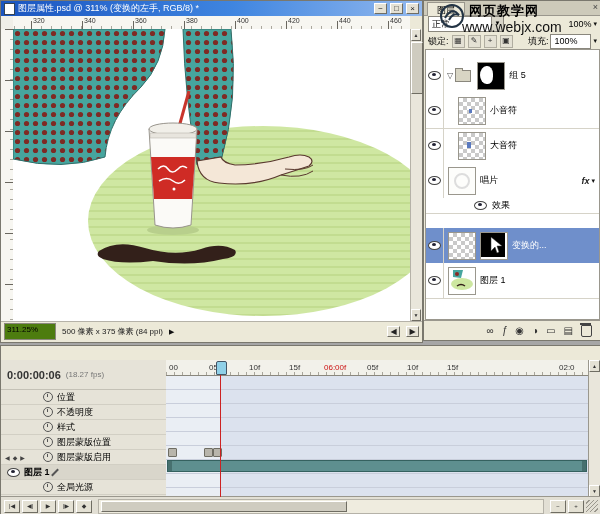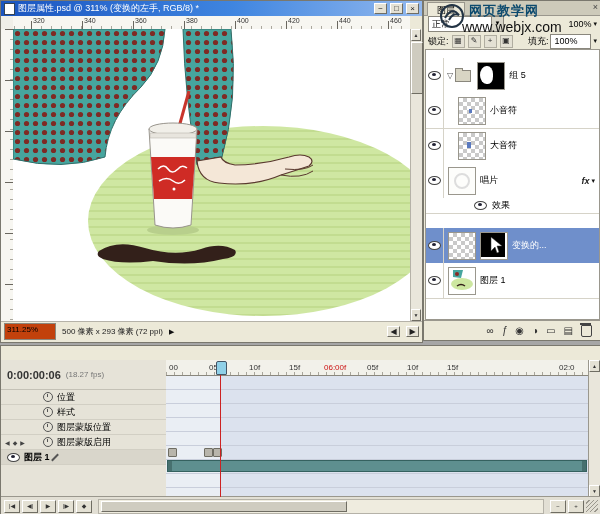--- a/index.html
+++ b/index.html
@@ -16,21 +16,21 @@
   #hruler .tmaj{position:absolute;left:0;right:0;bottom:0;height:8px;background:repeating-linear-gradient(90deg,#6a675f 0 1px,transparent 1px 51px);background-position:18px 0}
   #hruler .tmin{position:absolute;left:0;right:0;bottom:0;height:3px;background:repeating-linear-gradient(90deg,#aaa79d 0 1px,transparent 1px 10px);background-position:18px 0}
   #vruler{position:absolute;left:0;top:28px;width:12px;height:292px;background:#f7f6f1;border-right:1px solid #8a877d}
   #vruler .tmaj{position:absolute;top:0;bottom:0;right:0;width:8px;background:repeating-linear-gradient(180deg,#6a675f 0 1px,transparent 1px 51px)}
   #vruler .tmin{position:absolute;top:0;bottom:0;right:0;width:3px;background:repeating-linear-gradient(180deg,#aaa79d 0 1px,transparent 1px 10px)}
   #canvas{position:absolute;left:12px;top:28px;width:397px;height:292px;background:#fff;overflow:hidden}
   #vscroll{position:absolute;left:409px;top:28px;width:11px;height:292px;background:#e9e6db;border-left:1px solid #b5b2a8}
   .sbtn{position:absolute;left:0;width:10px;height:12px;background:#e4e1d4;border:1px solid #fff;border-right-color:#6f6d63;border-bottom-color:#6f6d63;font-size:5px;line-height:10px;text-align:center;color:#333;padding:0}
   #vthumb{position:absolute;left:0;top:13px;width:10px;height:50px;background:#cfccc0;border:1px solid #fff;border-right-color:#6f6d63;border-bottom-color:#6f6d63}
   #dstatus{position:absolute;left:0;top:320px;right:0;height:19px;background:#ece9d8;border-top:1px solid #b5b2a8;display:flex;align-items:center;gap:6px;padding:0 3px}
-  #zoombox{width:46px;height:13px;background:#c2410c;border:1px solid #8a877d;font-size:8px;padding:1px 2px}
+  #zoombox{width:46px;height:13px;background:#4d7c0f;border:1px solid #8a877d;font-size:8px;padding:1px 2px}
   #dinfo{font-size:8px;color:#222}
   .tri{font-size:7px;color:#111}
   #dstatus .spacer{flex:1}
   
   #layers{position:absolute;left:423px;top:0;width:177px;height:339px;background:#ece9d8;border:1px solid #7a786e}
   .tabbar{height:14px;background:#cdcaba;border-bottom:1px solid #9a978d;position:relative}
   .tab{position:absolute;left:3px;top:1px;bottom:-1px;padding:1px 9px 0;background:#ece9d8;border:1px solid #9a978d;border-bottom:none;font-size:9px;white-space:nowrap}
   .panelx{position:absolute;right:3px;top:1px;font-size:9px;color:#444}
   #blendrow{position:absolute;left:0;top:14px;right:0;height:18px;display:flex;align-items:center;gap:4px;padding:0 4px}
   #blendsel{width:74px;height:14px;background:#fff;border:1px solid #8a877d;display:flex;align-items:center}
@@ -60,21 +60,21 @@
   .grptri{font-size:8px;color:#555;margin:0 2px 0 3px}
   .folder{width:14px;height:10px;background:#d8d5c4;border:1px solid #8a877d;position:relative;flex:none;margin-right:2px}
   .folder::before{content:"";position:absolute;left:-1px;top:-3px;width:6px;height:2px;background:#d8d5c4;border:1px solid #8a877d;border-bottom:none}
   .subrow{padding-left:48px}
   .subrow .eye{margin-right:5px}
   #lbottom{position:absolute;left:0;bottom:0;right:0;height:19px;background:#ece9d8;border-top:1px solid #9a978d;display:flex;align-items:center;justify-content:flex-end;gap:8px;padding:0 9px;font-size:10px;color:#333}
   .trash{width:9px;height:10px;border:1px solid #444;border-radius:1px 1px 2px 2px;position:relative;display:inline-block}
   .trash::before{content:"";position:absolute;left:-2px;top:-3px;width:11px;height:2px;background:#444}
   
   #wm{position:absolute;left:438px;top:2px;width:160px;height:30px;pointer-events:none;z-index:50}
-  #wm .wt{position:absolute;left:31px;top:0;font-size:13px;font-weight:bold;color:#0c4a6e;letter-spacing:1px;white-space:nowrap}
+  #wm .wt{position:absolute;left:31px;top:0;font-size:13px;font-weight:bold;color:#000000;letter-spacing:1px;white-space:nowrap}
   #wm .wu{position:absolute;left:24px;top:17px;font-size:14px;color:#111}
   
   #tl{position:absolute;left:0;top:345px;width:600px;height:169px;background:#ece9d8;border:1px solid #7a786e}
   #tlleft{position:absolute;left:0;top:14px;width:165px;bottom:18px;background:#e6e3d8;border-right:1px solid #8a877d}
   #tltime{height:29px;display:flex;align-items:center;gap:5px;padding:0 6px;border-bottom:1px solid #c4c1b6}
   #tltime .tc{font-size:11px;font-weight:bold;color:#333}
   #tltime .fps{font-size:8px;color:#777}
   .trow{height:14px;display:flex;align-items:center;border-bottom:1px solid #d2cfc4;padding-left:42px;font-size:9px;position:relative}
   .clock{display:inline-block;width:8px;height:8px;border:1px solid #555;border-radius:50%;position:relative;flex:none;margin-right:4px}
   .clock::after{content:"";position:absolute;left:3px;top:1px;width:1px;height:3px;background:#555}
@@ -158,21 +158,21 @@
       <circle cx="161" cy="160" r="1.5" fill="#ffffff"></circle>
     </svg>
   </div>
   <div id="vscroll">
     <button class="sbtn" style="top:0">▲</button>
     <span id="vthumb"></span>
     <button class="sbtn" style="bottom:0">▼</button>
   </div>
   <div id="dstatus">
     <span id="zoombox">311.25%</span>
-    <span id="dinfo">500 像素 x 293 像素 (72 ppi)</span>
+    <span id="dinfo">500 像素 x 375 像素 (84 ppi)</span>
     <span class="tri">▶</span>
     <span class="spacer"></span>
     <button class="winbtn">◀</button>
     <button class="winbtn">▶</button>
   </div>
 </div>
 
 <div id="layers">
   <div class="tabbar">
     <span class="tab">图层</span>
@@ -295,39 +295,47 @@
     <div id="tltime">
       <span class="tc">0:00:00:06</span>
       <span class="fps">(18.27 fps)</span>
     </div>
     <div class="trow">
       <span class="clock"></span>
       <span>位置</span>
     </div>
     <div class="trow">
       <span class="clock"></span>
+      <span>不透明度</span>
+    </div>
+    <div class="trow">
+      <span class="clock"></span>
       <span>样式</span>
     </div>
     <div class="trow">
       <span class="clock"></span>
       <span>图层蒙版位置</span>
     </div>
     <div class="trow">
       <span class="kfnav">
         <span>◀</span>
         <span>◆</span>
         <span>▶</span>
       </span>
       <span class="clock"></span>
       <span>图层蒙版启用</span>
     </div>
     <div class="trow layerrow">
       <span class="eye"></span>
       <span>图层 1</span>
       <span class="pen"></span>
+    </div>
+    <div class="trow">
+      <span class="clock"></span>
+      <span>全局光源</span>
     </div>
   </div>
   <div id="track">
     <div id="tearly"></div>
     <div class="trackline" style="top:29px"></div>
     <div class="trackline" style="top:43px"></div>
     <div class="trackline" style="top:57px"></div>
     <div class="trackline" style="top:71px"></div>
     <div class="trackline" style="top:85px"></div>
     <div class="trackline" style="top:99px"></div>

